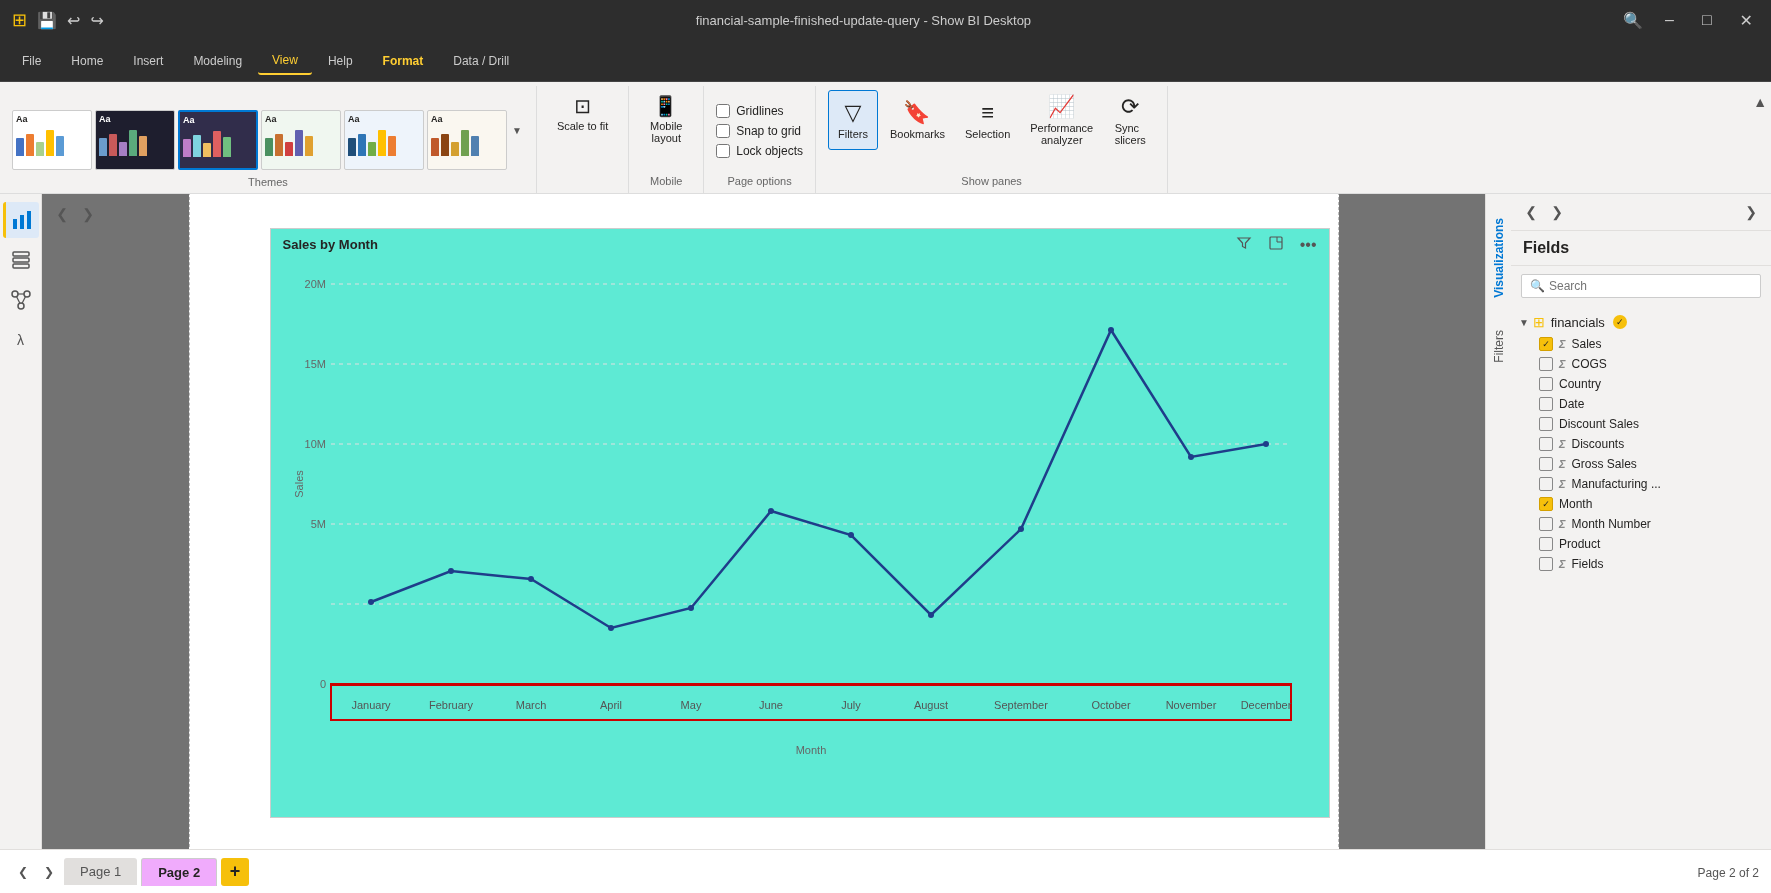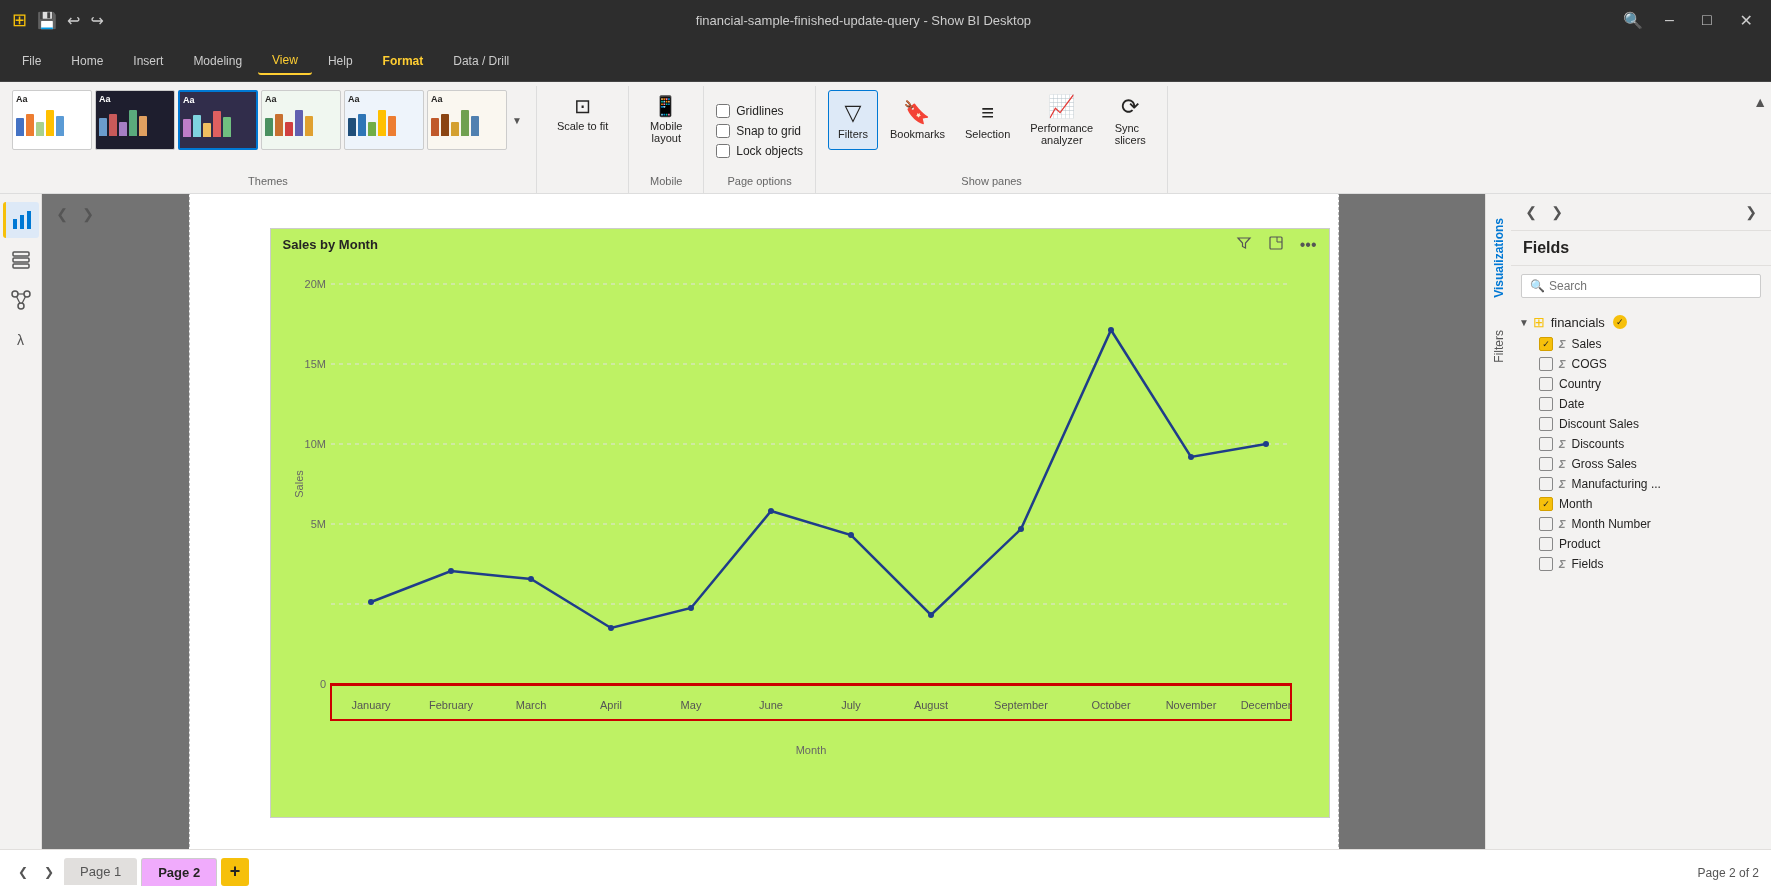--- a/index.html
+++ b/index.html
@@ -80,20 +80,21 @@
       width: 80px;
       height: 60px;
       border: 1px solid #ccc;
       border-radius: 2px;
       background: #fff;
       cursor: pointer;
       display: flex;
       flex-direction: column;
       padding: 3px;
       gap: 2px;
+      margin-top: 20px;
     }
     .theme-tile.selected { border: 2px solid #0078d4; }
     .theme-tile-header { font-size: 9px; font-weight: bold; }
     .theme-bars { display: flex; align-items: flex-end; gap: 2px; height: 30px; }
     .theme-bar { width: 8px; border-radius: 1px 1px 0 0; }
 
     
     .t1-bg { background: #fff; }
     
     .t2-bg { background: #1e1e2e; }
@@ -170,21 +171,21 @@
       border: 1px dashed #bbb;
     }
 
     
     .chart-visual {
       position: absolute;
       left: 80px;
       top: 40px;
       width: 1060px;
       height: 590px;
-      background: #bef264;
+      background: #5eead4;
       border: 1px solid #ccc;
     }
     .chart-title {
       font-size: 13px;
       font-weight: bold;
       padding: 8px 12px 4px 12px;
       color: #252423;
     }
     .chart-toolbar {
       position: absolute;

